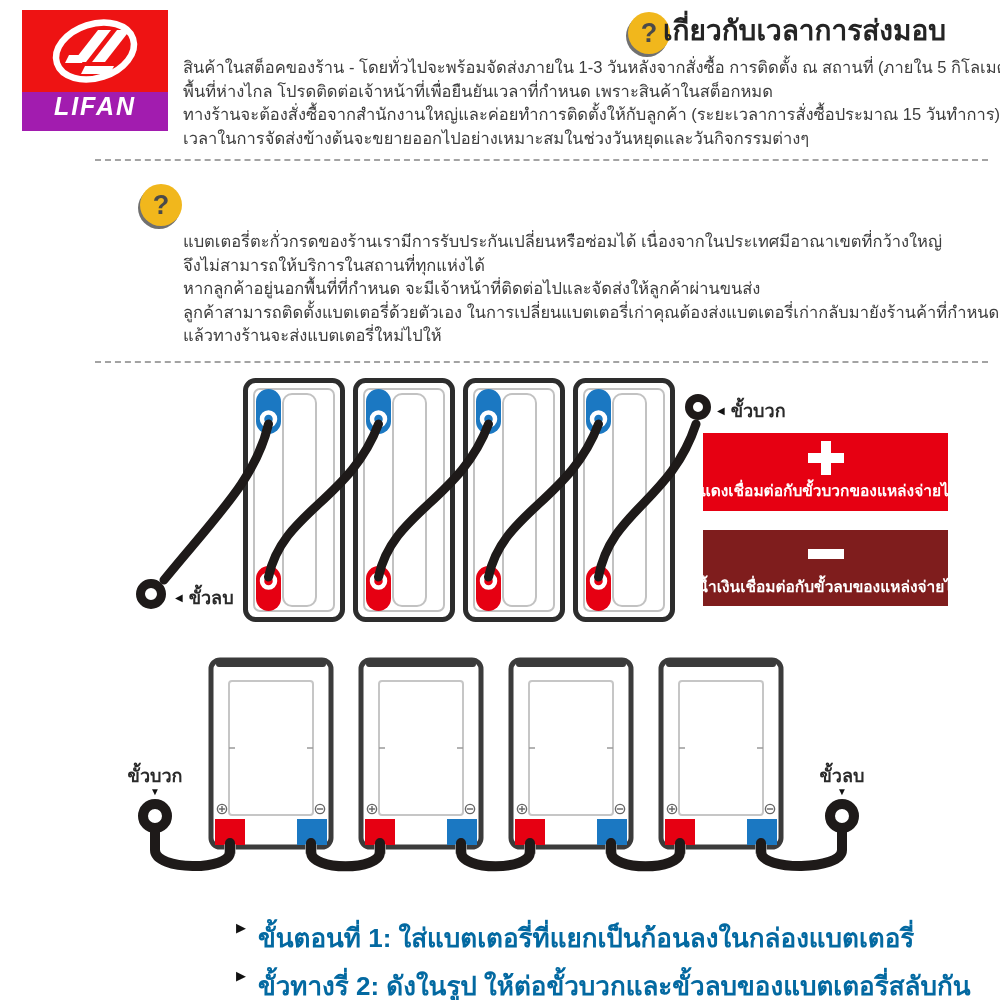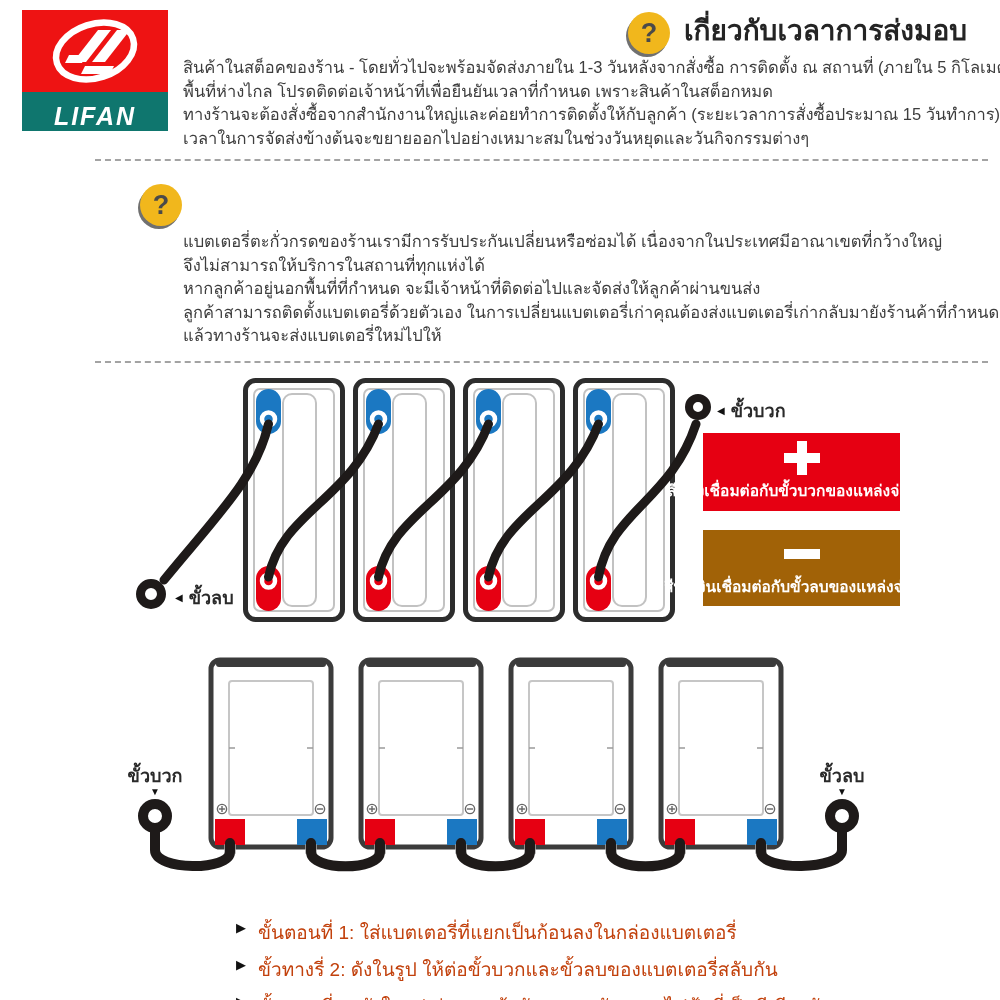--- a/index.html
+++ b/index.html
@@ -4,58 +4,58 @@
 <style>
   html,body{margin:0;padding:0;background:#fff;}
   .page{
     position:relative;width:1000px;height:1000px;background:#fff;overflow:hidden;
     font-family:"Liberation Sans","DejaVu Sans",sans-serif;
   }
 
   
   .logo{position:absolute;left:22px;top:10px;width:146px;}
   .logo-red{height:82px;background:#ee1313;display:flex;align-items:center;justify-content:center;}
-  .logo-blue{height:39px;background:#0f766e;display:flex;align-items:flex-end;justify-content:center;}
+  .logo-blue{height:39px;background:#a21caf;display:flex;align-items:flex-start;justify-content:center;}
   .logo-word{color:#fff;font-weight:800;font-style:italic;font-size:25px;letter-spacing:2px;}
 
   
   .qicon{position:absolute;width:42px;height:42px;border-radius:50%;
     background:#f1b71c;box-shadow:-2px 3px 0 rgba(96,96,96,.9);
     display:flex;align-items:center;justify-content:center;}
   .qmark{color:#4a4a4a;font-weight:800;font-size:27px;line-height:1;}
 
   
   .heading{position:absolute;margin:0;font-size:28px;font-weight:700;color:#242424;line-height:42px;white-space:nowrap;}
   .para{position:absolute;}
   .bodyline{font-size:16.5px;line-height:23.5px;color:#3d3d3d;white-space:nowrap;}
 
   .dash{position:absolute;left:95px;width:893px;border-top:2px dashed #a3a3a3;}
 
   
-  .banner{position:absolute;left:703px;width:197px;display:flex;flex-direction:column;align-items:center;justify-content:center;font-family:Liberation Serif, serif;}
+  .banner{position:absolute;left:703px;width:245px;display:flex;flex-direction:column;align-items:center;justify-content:center;font-family:Liberation Serif, serif;}
   .banner-red{top:433px;height:78px;background:#e60012;}
-  .banner-blue{top:530px;height:76px;background:#a16207;}
+  .banner-blue{top:530px;height:76px;background:#7f1d1d;}
   .sym{position:relative;width:36px;height:34px;display:block;}
   .sym-plus::before{content:"";position:absolute;left:0;top:12px;width:36px;height:10px;background:#fff;}
   .sym-plus::after{content:"";position:absolute;left:13px;top:0;width:10px;height:34px;background:#fff;}
   .sym-minus::before{content:"";position:absolute;left:0;top:12px;width:36px;height:10px;background:#fff;}
   .banner-text{color:#fff;font-size:15.5px;font-weight:700;white-space:nowrap;margin-top:3px;}
 
   
   .term-label{position:absolute;display:flex;align-items:center;gap:6px;
     font-size:18px;font-weight:600;color:#2a2a2a;white-space:nowrap;}
   .larrow{font-size:10px;color:#111;line-height:1;}
   .bterm{position:absolute;width:90px;text-align:center;font-size:18px;font-weight:600;color:#2a2a2a;white-space:nowrap;}
   .barrow{position:absolute;width:90px;text-align:center;font-size:10px;color:#111;line-height:1;}
 
   
   .steps{position:absolute;left:236px;top:917px;}
   .step{display:flex;gap:12px;margin-bottom:7px;align-items:flex-start;}
   .bullet{font-size:13px;color:#111;padding-top:4px;line-height:1;}
-  .step-text{font-size:19px;font-weight:400;color:#c2410c;white-space:nowrap;}
+  .step-text{font-size:26px;font-weight:700;color:#0369a1;white-space:nowrap;}
 
   .diagram-svg{position:absolute;left:0;top:0;}
 </style>
 </head>
 <body>
 
 <div class="page">
 
   <svg class="diagram-svg" width="1000" height="1000" viewBox="0 0 1000 1000">
     <defs>
@@ -146,21 +146,21 @@
       </svg>
     </div>
     <div class="logo-blue">
       <span class="logo-word">LIFAN</span>
     </div>
   </div>
 
   <div class="qicon" style="left:628px;top:12px">
     <span class="qmark">?</span>
   </div>
-  <h1 class="heading" style="left:684px;top:10px">เกี่ยวกับเวลาการส่งมอบ</h1>
+  <h1 class="heading" style="left:663px;top:10px">เกี่ยวกับเวลาการส่งมอบ</h1>
 
   <div class="para" style="left:183px;top:56px">
     <div class="bodyline">สินค้าในสต็อคของร้าน - โดยทั่วไปจะพร้อมจัดส่งภายใน 1-3 วันหลังจากสั่งซื้อ การติดตั้ง ณ สถานที่ (ภายใน 5 กิโลเมตรจากร้าน)</div>
     <div class="bodyline">พื้นที่ห่างไกล โปรดติดต่อเจ้าหน้าที่เพื่อยืนยันเวลาที่กำหนด เพราะสินค้าในสต็อกหมด</div>
     <div class="bodyline">ทางร้านจะต้องสั่งซื้อจากสำนักงานใหญ่และค่อยทำการติดตั้งให้กับลูกค้า (ระยะเวลาการสั่งซื้อประมาณ 15 วันทำการ)</div>
     <div class="bodyline">เวลาในการจัดส่งข้างต้นจะขยายออกไปอย่างเหมาะสมในช่วงวันหยุดและวันกิจกรรมต่างๆ</div>
   </div>
 
   <div class="dash" style="top:159px"></div>
 

